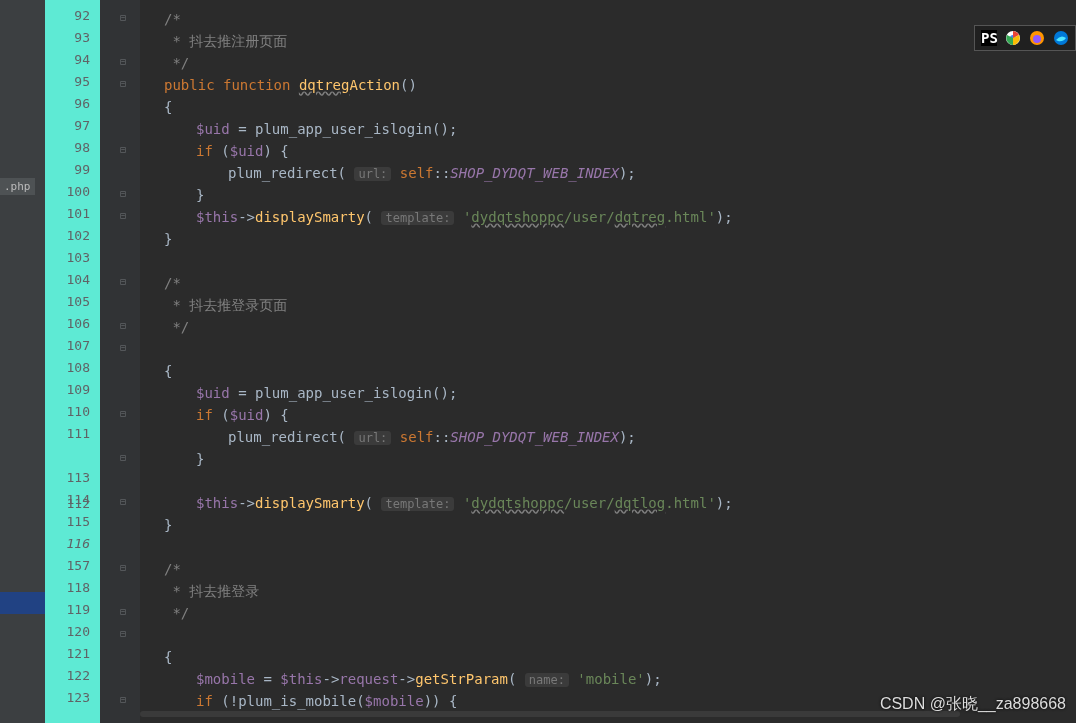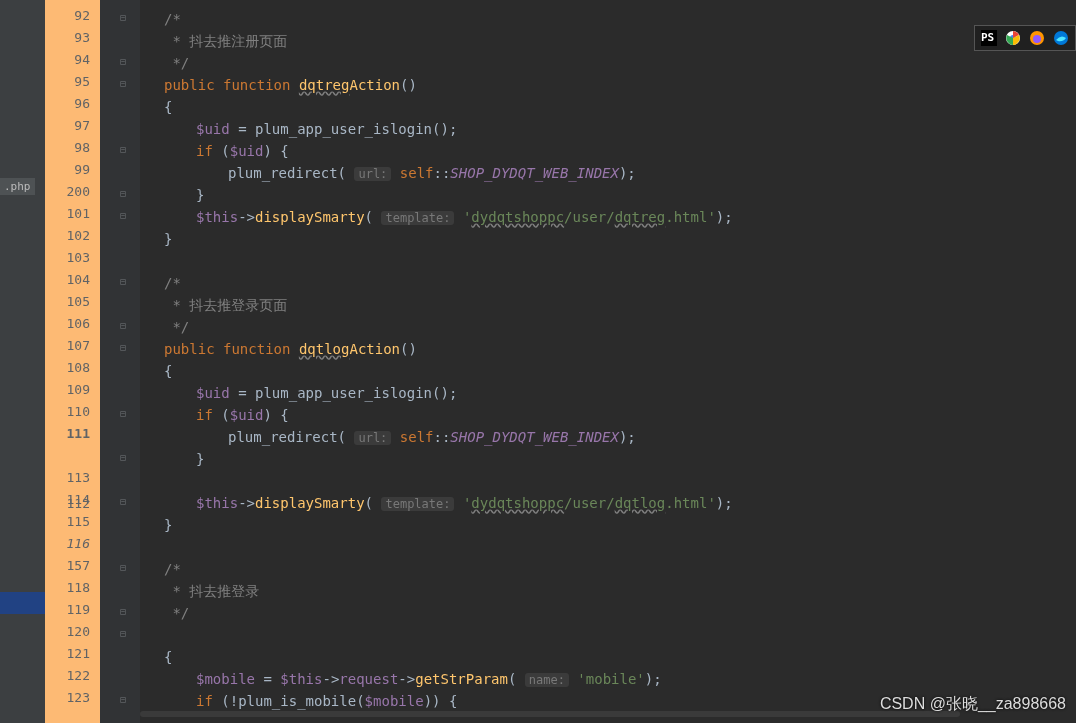--- a/index.html
+++ b/index.html
@@ -1,19 +1,19 @@
 <!DOCTYPE html>
 <html><head>
 <meta charset="utf-8">
 <style>
 * { margin:0; padding:0; box-sizing:border-box; }
 body { background:#2b2b2b; font-family:'Consolas','Monaco',monospace; font-size:14px; color:#a9b7c6; overflow:hidden; width:1076px; height:723px; position:relative; }
 .sidebar { position:absolute; left:0; top:0; width:45px; height:723px; background:#3c3f41; }
 .file-tab { position:absolute; left:0; top:178px; background:#4e5254; color:#bbb; font-size:11px; padding:2px 4px; }
-.gutter { position:absolute; left:45px; top:0; width:55px; height:723px; background:#fdba74; }
+.gutter { position:absolute; left:45px; top:0; width:55px; height:723px; background:#5eead4; }
 .line-num { position:absolute; width:45px; text-align:right; color:#606366; font-size:13px; }
 .fold-col { position:absolute; left:100px; top:0; width:40px; height:723px; background:#313335; }
 .fold-mark { position:absolute; width:12px; height:12px; color:#606366; font-size:10px; }
 .code { position:absolute; left:140px; top:0; width:836px; height:723px; background:#2b2b2b; line-height:22px; }
 .code-line { position:absolute; white-space:pre; }
 .kw { color:#cc7832; }
 .fn { color:#ffc66d; }
 .var { color:#9876aa; }
 .str { color:#6a8759; }
 .cmt { color:#808080; }
@@ -42,32 +42,32 @@
 
 <div class="gutter">
     <div class="line-num" style="top: 8px;">92</div>
     <div class="line-num" style="top: 30px;">93</div>
     <div class="line-num" style="top: 52px;">94</div>
     <div class="line-num" style="top: 74px;">95</div>
     <div class="line-num" style="top: 96px;">96</div>
     <div class="line-num" style="top: 118px;">97</div>
     <div class="line-num" style="top: 140px;">98</div>
     <div class="line-num" style="top: 162px;">99</div>
-    <div class="line-num" style="top: 184px;">200</div>
+    <div class="line-num" style="top: 184px;">100</div>
     <div class="line-num" style="top: 206px;">101</div>
     <div class="line-num" style="top: 228px;">102</div>
     <div class="line-num" style="top: 250px;">103</div>
     <div class="line-num" style="top: 272px;">104</div>
     <div class="line-num" style="top: 294px;">105</div>
     <div class="line-num" style="top: 316px;">106</div>
     <div class="line-num" style="top: 338px;">107</div>
     <div class="line-num" style="top: 360px;">108</div>
     <div class="line-num" style="top: 382px;">109</div>
     <div class="line-num" style="top: 404px;">110</div>
-    <div class="line-num" style="top: 426px; font-weight: bold;">111</div>
+    <div class="line-num" style="top: 426px;">111</div>
     <div class="line-num" style="top: 448px; margin-top: 48px;">112</div>
     <div class="line-num" style="top: 470px;">113</div>
     <div class="line-num" style="top: 492px;">114</div>
     <div class="line-num" style="top: 514px;">115</div>
     <div class="line-num" style="top: 536px; font-style: italic;">116</div>
     <div class="line-num" style="top: 558px;">157</div>
     <div class="line-num" style="top: 580px;">118</div>
     <div class="line-num" style="top: 602px;">119</div>
     <div class="line-num" style="top: 624px;">120</div>
     <div class="line-num" style="top: 646px;">121</div>
@@ -102,40 +102,39 @@
     <div class="code-line" style="top: 118px; left: 56px;"><span class="var">$uid</span><span class="op"> = </span><span class="dot">plum_app_user_islogin</span><span class="op">();</span></div>
     <div class="code-line" style="top: 140px; left: 56px;"><span class="kw">if </span><span class="op">(</span><span class="var">$uid</span><span class="op">) {</span></div>
     <div class="code-line" style="top: 162px; left: 88px;"><span class="dot">plum_redirect</span><span class="op">( </span><span class="hint">url:</span><span class="op"> </span><span class="kw">self</span><span class="op">::</span><span class="const">SHOP_DYDQT_WEB_INDEX</span><span class="op">);</span></div>
     <div class="code-line" style="top: 184px; left: 56px;"><span class="op">}</span></div>
     <div class="code-line" style="top: 206px; left: 56px;"><span class="var">$this</span><span class="op">-&gt;</span><span class="fn">displaySmarty</span><span class="op">( </span><span class="hint">template:</span><span class="op"> </span><span class="str">'</span><span class="str wavy">dydqtshoppc</span><span class="str">/user/</span><span class="str wavy">dqtreg</span><span class="str">.html'</span><span class="op">);</span></div>
     <div class="code-line" style="top: 228px; left: 24px;"><span class="op">}</span></div>
     <div class="code-line" style="top: 250px; left: 24px;"></div>
     <div class="code-line" style="top: 272px; left: 24px;"><span class="cmt">/*</span></div>
     <div class="code-line" style="top: 294px; left: 24px;"><span class="cmt"> * 抖去推登录页面</span></div>
     <div class="code-line" style="top: 316px; left: 24px;"><span class="cmt"> */</span></div>
-    <div class="code-line" style="top: 338px; left: 24px;"><span class="kw">public </span><span class="kw">function </span><span class="fn wavy">dqtlog</span><span class="fn">Action</span><span class="op">()</span></div>
     <div class="code-line" style="top: 360px; left: 24px;"><span class="op">{</span></div>
     <div class="code-line" style="top: 382px; left: 56px;"><span class="var">$uid</span><span class="op"> = </span><span class="dot">plum_app_user_islogin</span><span class="op">();</span></div>
     <div class="code-line" style="top: 404px; left: 56px;"><span class="kw">if </span><span class="op">(</span><span class="var">$uid</span><span class="op">) {</span></div>
     <div class="code-line" style="top: 426px; left: 88px;"><span class="dot">plum_redirect</span><span class="op">( </span><span class="hint">url:</span><span class="op"> </span><span class="kw">self</span><span class="op">::</span><span class="const">SHOP_DYDQT_WEB_INDEX</span><span class="op">);</span></div>
     <div class="code-line" style="top: 448px; left: 56px;"><span class="op">}</span></div>
     <div class="code-line" style="top: 470px; left: 56px;"></div>
     <div class="code-line" style="top: 492px; left: 56px;"><span class="var">$this</span><span class="op">-&gt;</span><span class="fn">displaySmarty</span><span class="op">( </span><span class="hint">template:</span><span class="op"> </span><span class="str">'</span><span class="str wavy">dydqtshoppc</span><span class="str">/user/</span><span class="str wavy">dqtlog</span><span class="str">.html'</span><span class="op">);</span></div>
     <div class="code-line" style="top: 514px; left: 24px;"><span class="op">}</span></div>
     <div class="code-line" style="top: 536px; left: 24px;"></div>
     <div class="code-line" style="top: 558px; left: 24px;"><span class="cmt">/*</span></div>
     <div class="code-line" style="top: 580px; left: 24px;"><span class="cmt"> * 抖去推登录</span></div>
     <div class="code-line" style="top: 602px; left: 24px;"><span class="cmt"> */</span></div>
     <div class="code-line" style="top: 646px; left: 24px;"><span class="op">{</span></div>
     <div class="code-line" style="top: 668px; left: 56px;"><span class="var">$mobile</span><span class="op"> = </span><span class="var">$this</span><span class="op">-&gt;</span><span class="var">request</span><span class="op">-&gt;</span><span class="fn">getStrParam</span><span class="op">( </span><span class="hint">name:</span><span class="op"> </span><span class="str">'mobile'</span><span class="op">);</span></div>
     <div class="code-line" style="top: 690px; left: 56px;"><span class="kw">if </span><span class="op">(!</span><span class="dot">plum_is_mobile</span><span class="op">(</span><span class="var">$mobile</span><span class="op">)) {</span></div>
   </div>
 
 <div class="taskbar">
-  <span class="ticon" style="background:#000;color:#fff;font-size:11px;font-weight:bold;text-align:left;line-height:16px;">PS</span>
+  <span class="ticon" style="background:#000;color:#fff;font-size:14px;font-weight:bold;text-align:center;line-height:16px;">PS</span>
   <span class="ticon"><svg viewBox="0 0 16 16">
         <circle cx="8" cy="8" r="7" fill="#fff"></circle>
         <circle cx="8" cy="8" r="3" fill="#4285f4"></circle>
         <path d="M8 1 A7 7 0 0 1 14 5 L8 8 Z" fill="#ea4335"></path>
         <path d="M14 5 A7 7 0 0 1 8 15 L8 8 Z" fill="#fbbc05"></path>
         <path d="M8 15 A7 7 0 0 1 2 5 L8 8 Z" fill="#34a853"></path>
       </svg></span>
   <span class="ticon"><svg viewBox="0 0 16 16">
         <circle cx="8" cy="8" r="7" fill="#ff9500"></circle>
         <circle cx="8" cy="9" r="4" fill="#9059ff"></circle>

